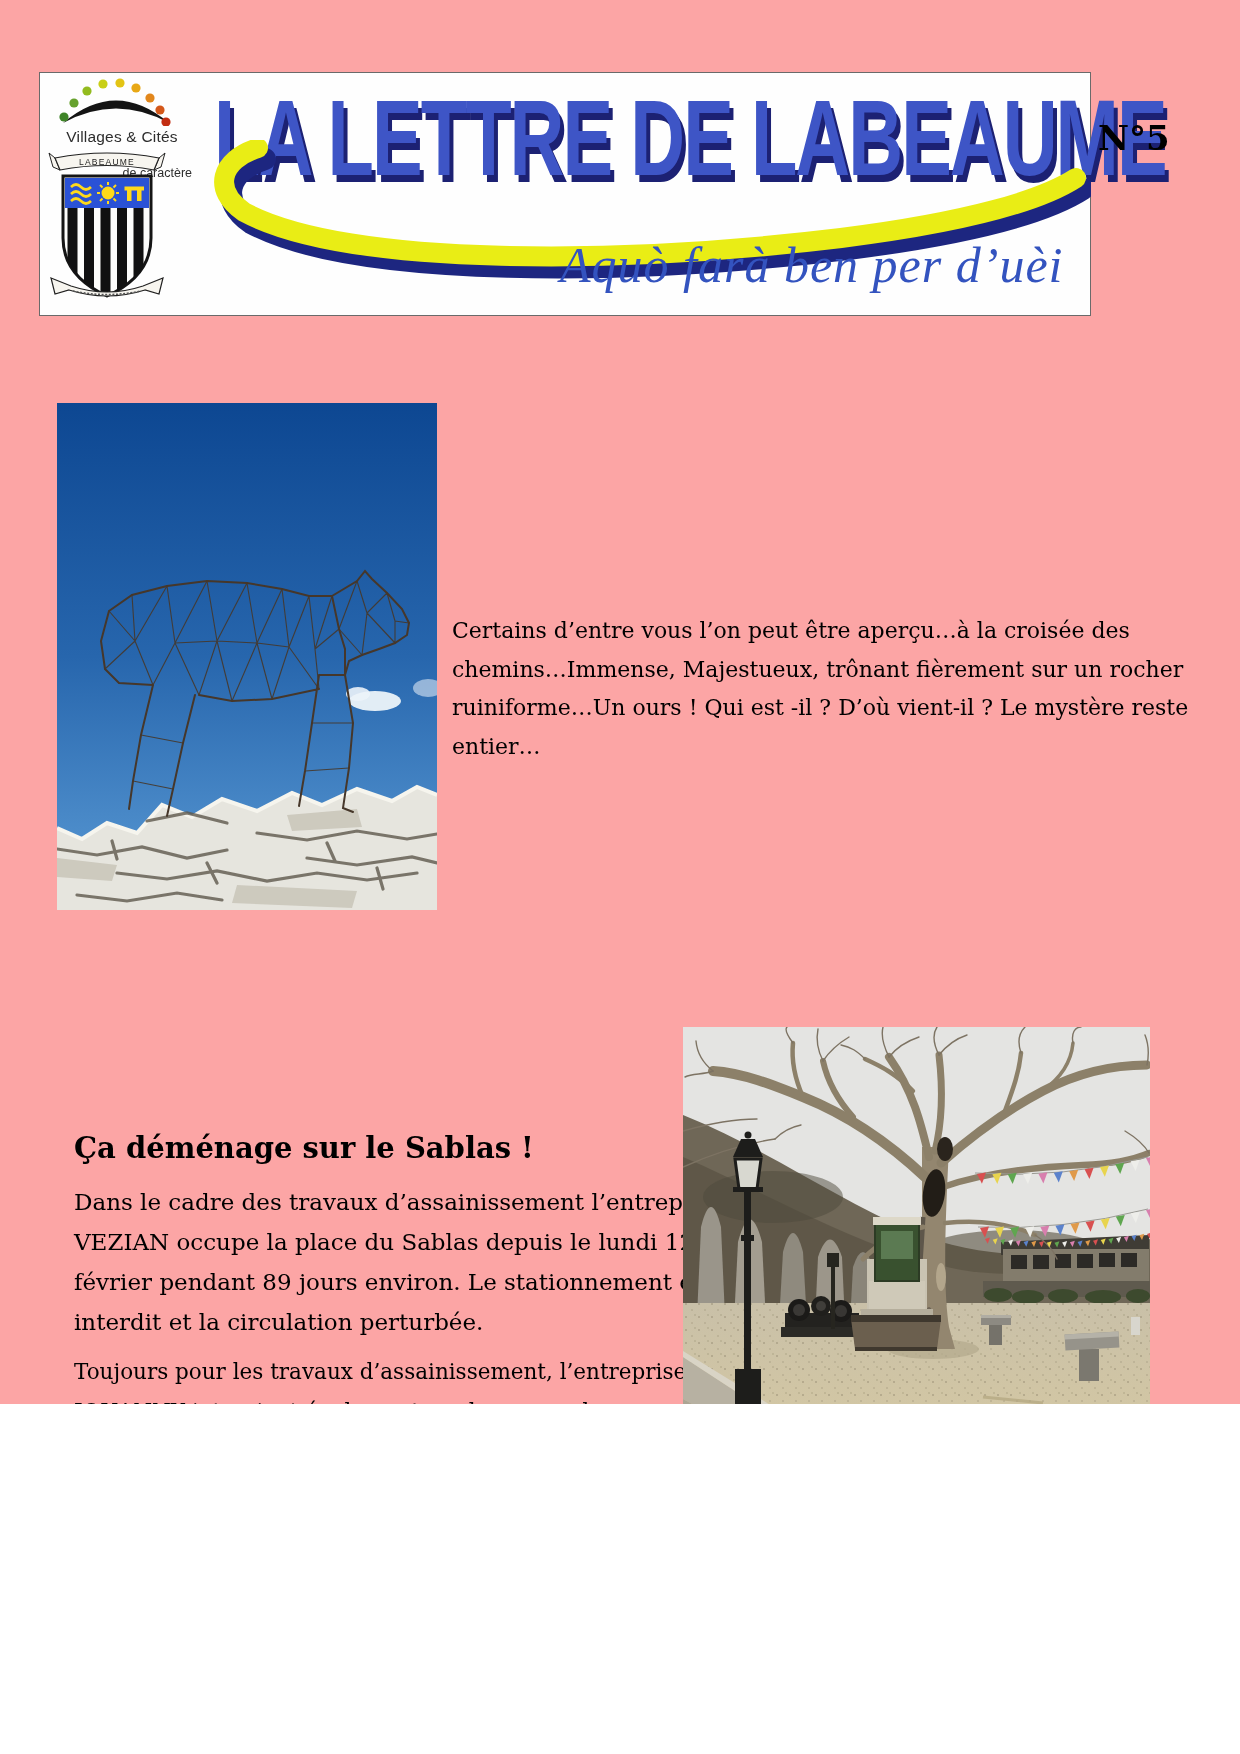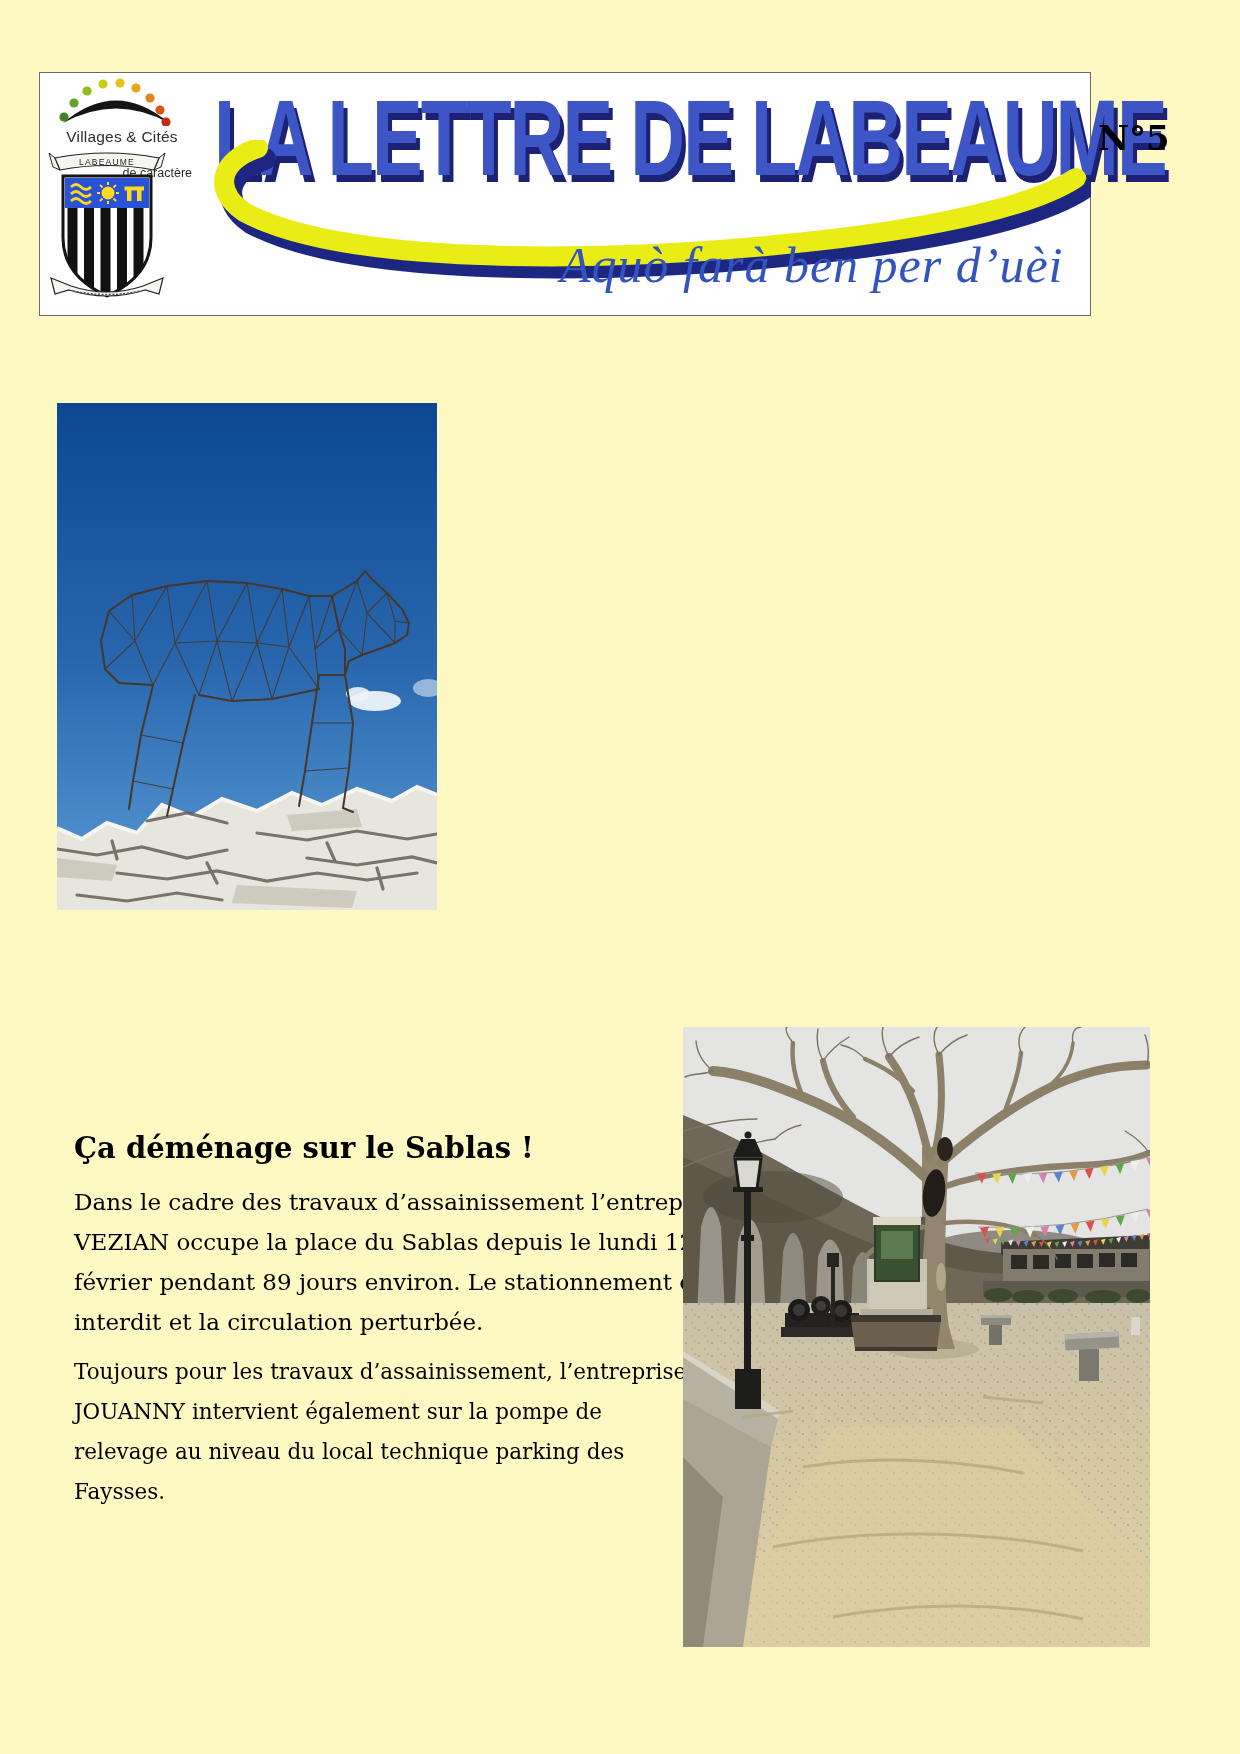--- a/index.html
+++ b/index.html
@@ -1,16 +1,16 @@
 <!DOCTYPE html>
 <html><head>
 <meta charset="utf-8">
 <style>
   html,body{margin:0;padding:0;background:#ffffff;}
-  #page{position:relative;width:1240px;height:1754px;background:#fef9c3;overflow:hidden;
+  #page{position:relative;width:1240px;height:1404px;background:#fca5a5;overflow:hidden;
         font-family:"DejaVu Serif",serif;}
   .abs{position:absolute;}
 
   
   .hbox{left:39px;top:72px;width:1050px;height:242px;border:1px solid #6a6a6a;background:#fefefe;}
   .vcc{left:46px;top:76px;width:152px;text-align:center;color:#2d2d2d;
        font-family:"Liberation Sans",sans-serif;}
   .vcc .l1{font-size:15.5px;letter-spacing:.2px;margin-top:-2px;}
   .vcc .l2row{display:flex;align-items:center;justify-content:flex-end;gap:5px;padding-right:6px;}
   .vcc .rule{width:32px;height:2px;background:#6a6a6a;}
@@ -177,20 +177,24 @@
            M190,180 L200,240 M200,240 L225,186 M200,240 L175,298 M200,240 L215,296
            M225,186 L232,244 M232,244 L252,193 M232,244 L215,296 M232,244 L262,286
            M252,193 L258,246 M258,246 L275,193 M258,246 L262,286 M258,246 L282,226
            M282,226 L300,178 M282,226 L305,252 M300,178 L310,210 M310,210 L330,190
            M310,210 L305,252 M310,210 L338,240 M330,190 L338,218 M338,218 L352,220 M338,218 L338,240
            M296,320 L255,320 M292,365 L248,368 M126,340 L84,332 M116,386 L76,378
            M118,240 L160,238 M160,238 L200,240 M200,240 L232,244"></path>
     </g>
   </svg>
 
+  <div class="abs bodytxt b-a1">Certains d’entre vous l’on peut être aperçu…à la croisée des
+chemins…Immense, Majestueux, trônant fièrement sur un rocher
+ruiniforme…Un ours ! Qui est -il ? D’où vient-il ? Le mystère reste
+entier…</div>
 
   <h2 class="abs heading h-a2">Ça déménage sur le Sablas !</h2>
   <div class="abs bodytxt b-a2a">Dans le cadre des travaux d’assainissement l’entreprise
 VEZIAN occupe la place du Sablas depuis le lundi 12
 février pendant 89 jours environ. Le stationnement est
 interdit et la circulation perturbée.</div>
   <div class="abs bodytxt b-a2b">Toujours pour les travaux d’assainissement, l’entreprise
 JOUANNY intervient également sur la pompe de
 relevage au niveau du local technique parking des
 Faysses.</div>

